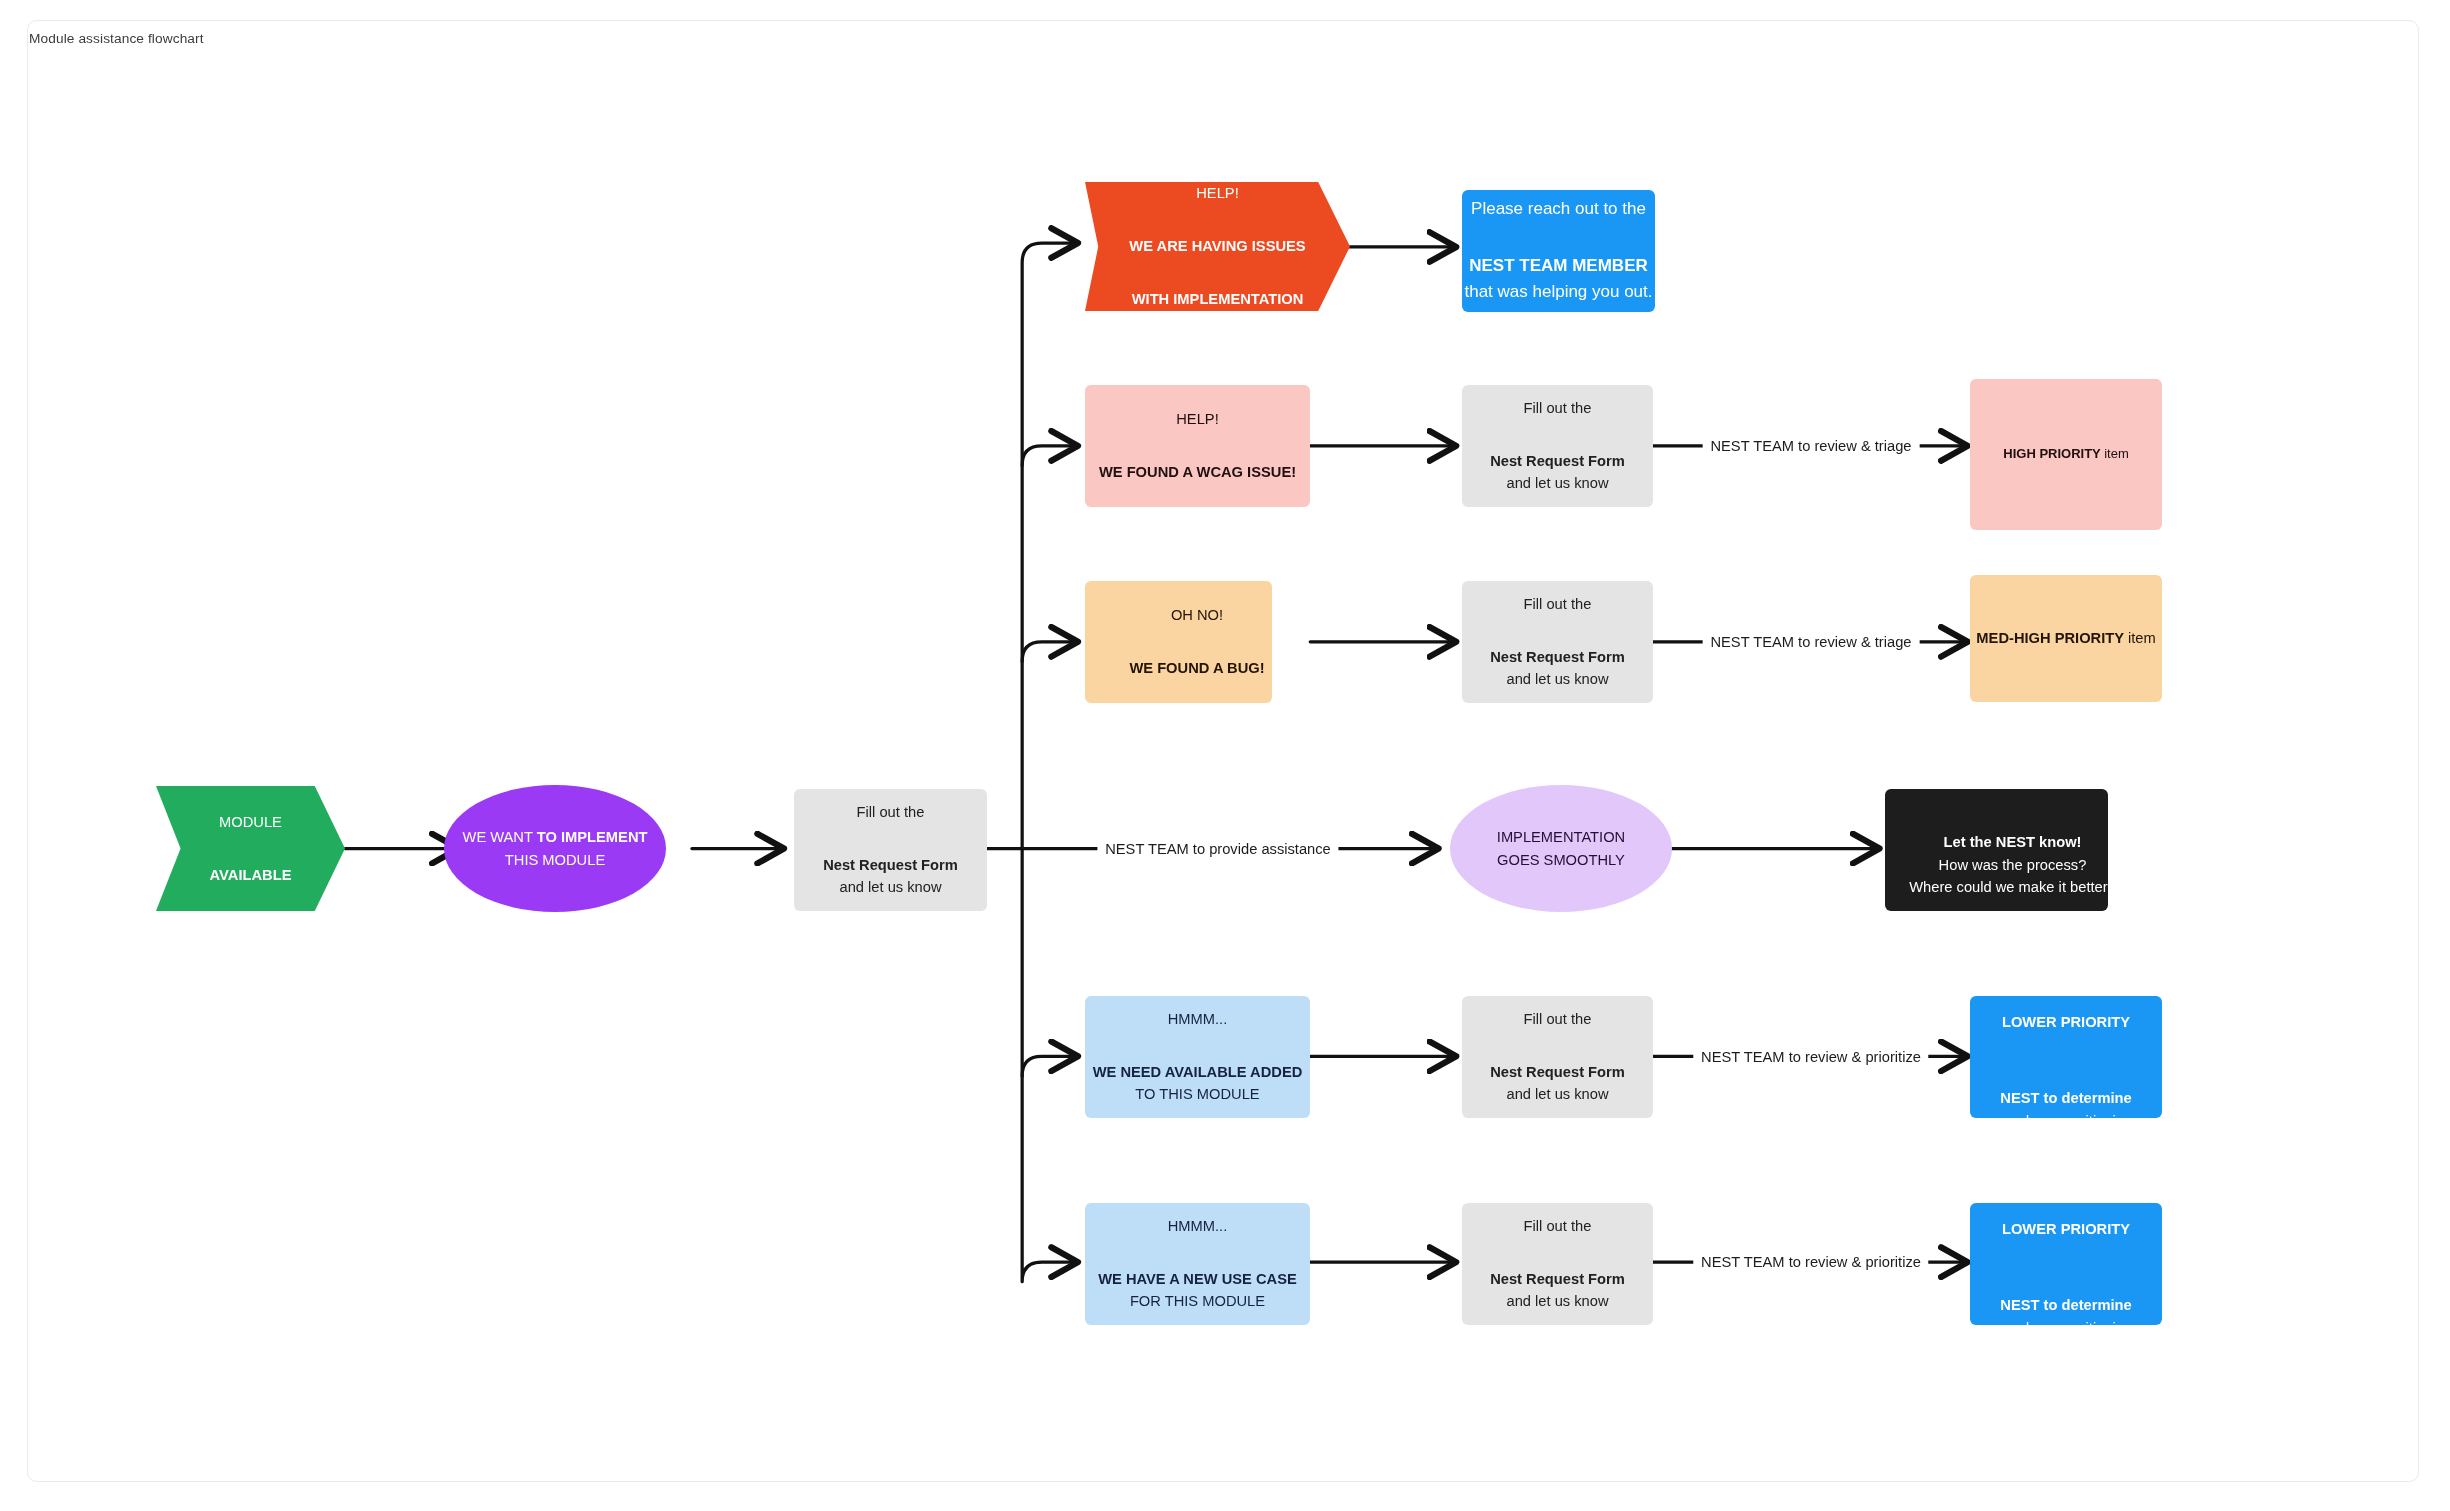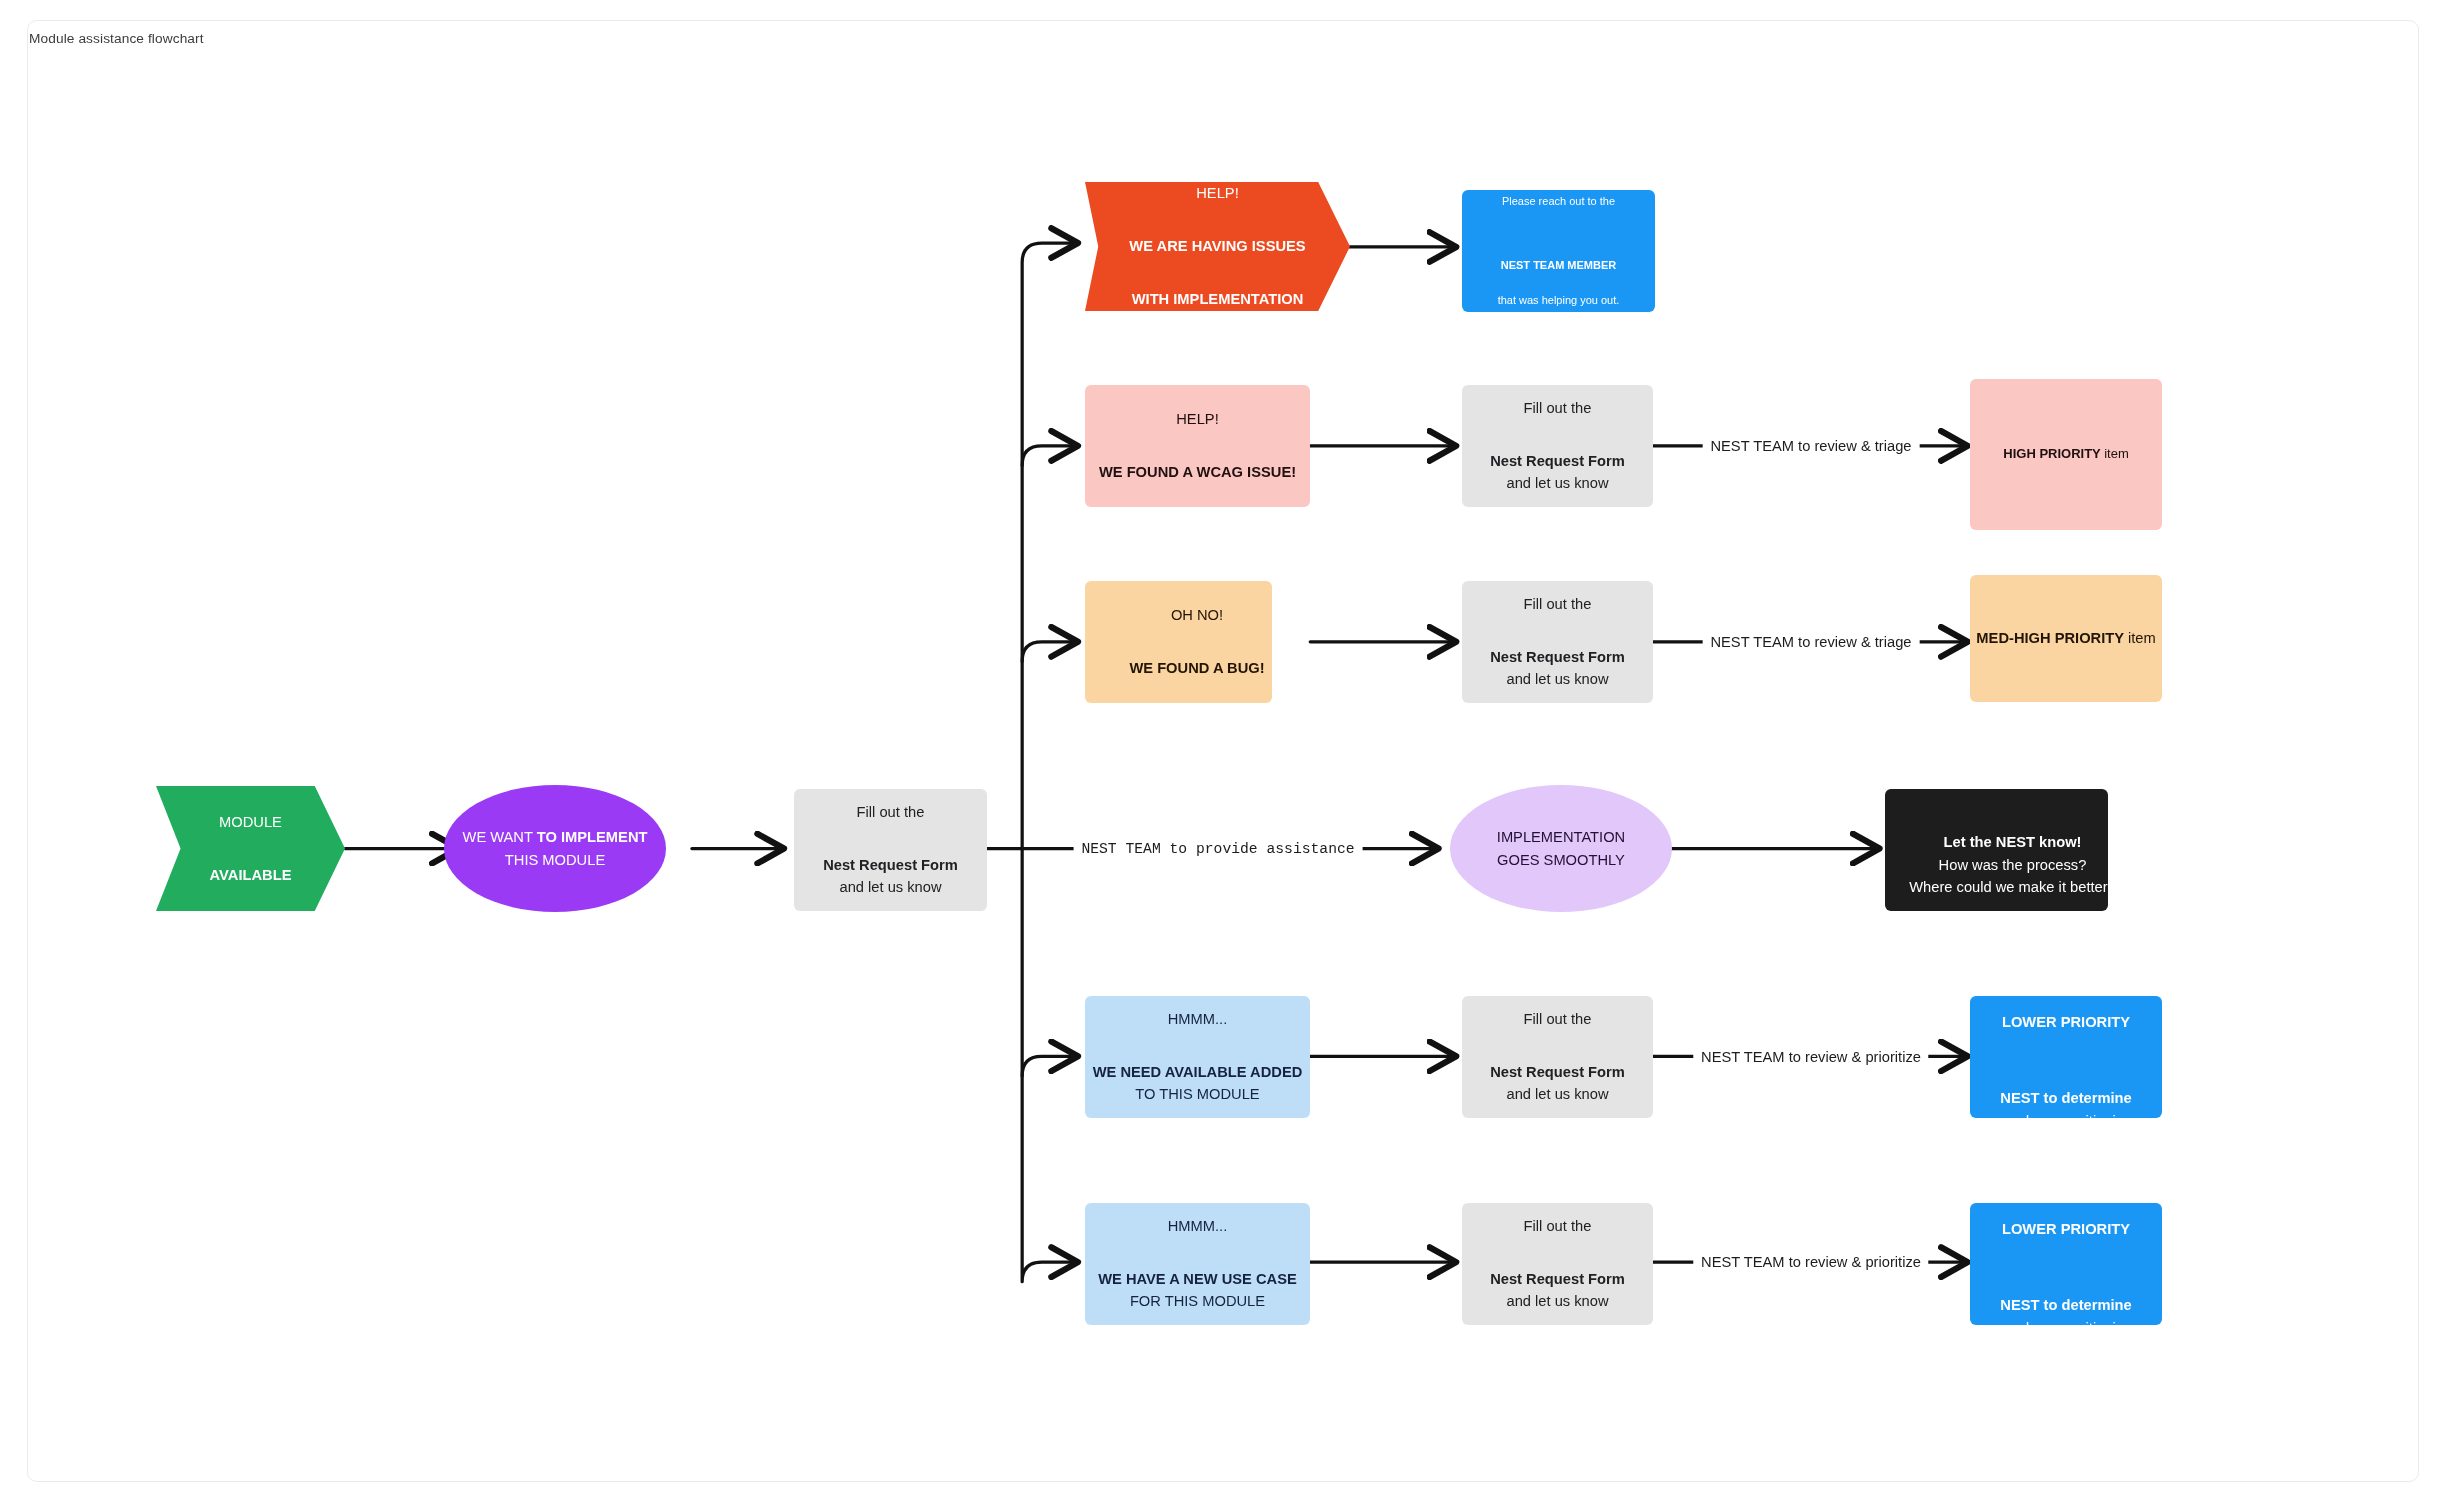--- a/index.html
+++ b/index.html
@@ -155,21 +155,21 @@
     <span class="ln b">Nest Request Form</span>
     <span class="ln">and let us know</span>
   </div>
 
   <div class="node shape-chevron-orange" style="left:1085px;top:182px;width:265px;height:129px;font-size:14.7px;">
     <span class="ln">HELP!</span>
     <span class="ln b">WE ARE HAVING ISSUES</span>
     <span class="ln b">WITH IMPLEMENTATION</span>
   </div>
 
-  <div class="node shape-rect fill-blue" style="left:1462px;top:190px;width:193px;height:122px;font-size:11px;gap:17px;">
+  <div class="node shape-rect fill-blue" style="left:1462px;top:190px;width:193px;height:122px;font-size:17px;">
     <span class="ln">Please reach out to the</span>
     <span class="ln b">NEST TEAM MEMBER</span>
     <span class="ln">that was helping you out.</span>
   </div>
 
   <div class="node shape-rect fill-pink" style="left:1085px;top:385px;width:225px;height:122px;font-size:14.7px;">
     <span class="ln">HELP!</span>
     <span class="ln b">WE FOUND A WCAG ISSUE!</span>
   </div>
 
@@ -242,18 +242,18 @@
 
   <div class="node shape-rect fill-blue" style="left:1970px;top:1203px;width:192px;height:122px;font-size:14.7px;">
     <span class="ln b">LOWER PRIORITY</span>
     <span class="ln">&nbsp;</span>
     <span class="ln b">NEST to determine</span>
     <span class="ln">roadmap positioning</span>
   </div>
 
   <div class="edge-label" style="left:1811px;top:446px;">NEST TEAM to review &amp; triage</div>
   <div class="edge-label" style="left:1811px;top:642px;">NEST TEAM to review &amp; triage</div>
-  <div class="edge-label" style="left:1218px;top:849px;font-family:Liberation Mono, monospace;">NEST TEAM to provide assistance</div>
+  <div class="edge-label" style="left:1218px;top:849px;">NEST TEAM to provide assistance</div>
   <div class="edge-label" style="left:1811px;top:1057px;">NEST TEAM to review &amp; prioritize</div>
   <div class="edge-label" style="left:1811px;top:1262px;">NEST TEAM to review &amp; prioritize</div>
 
 </div>
 
 
 </body></html>

